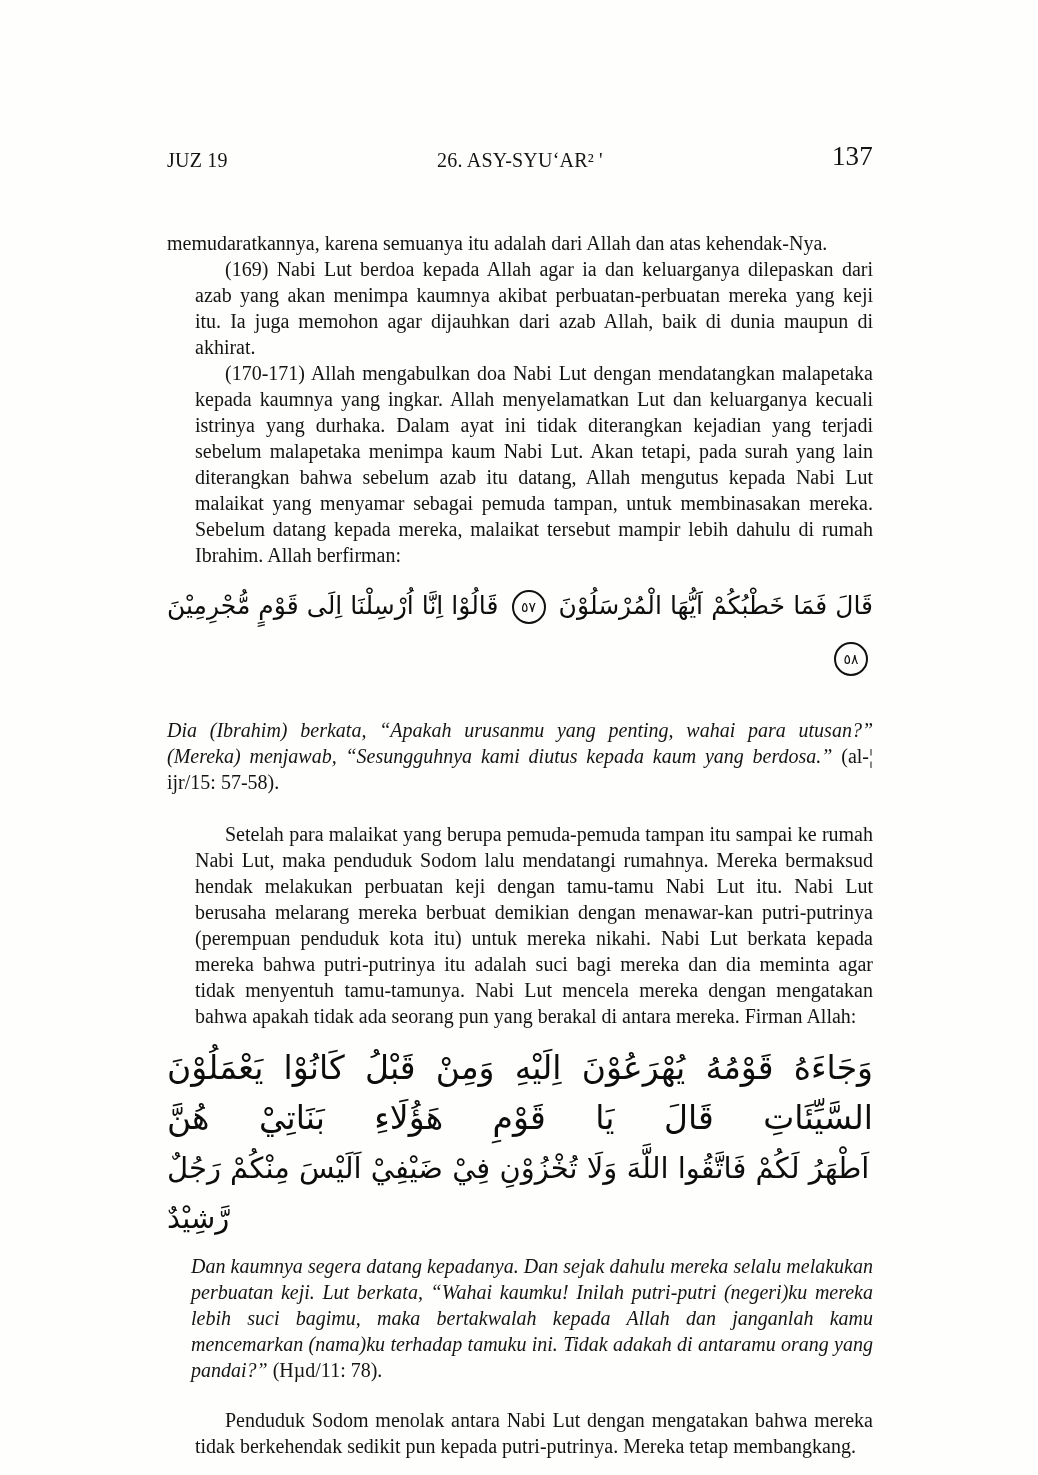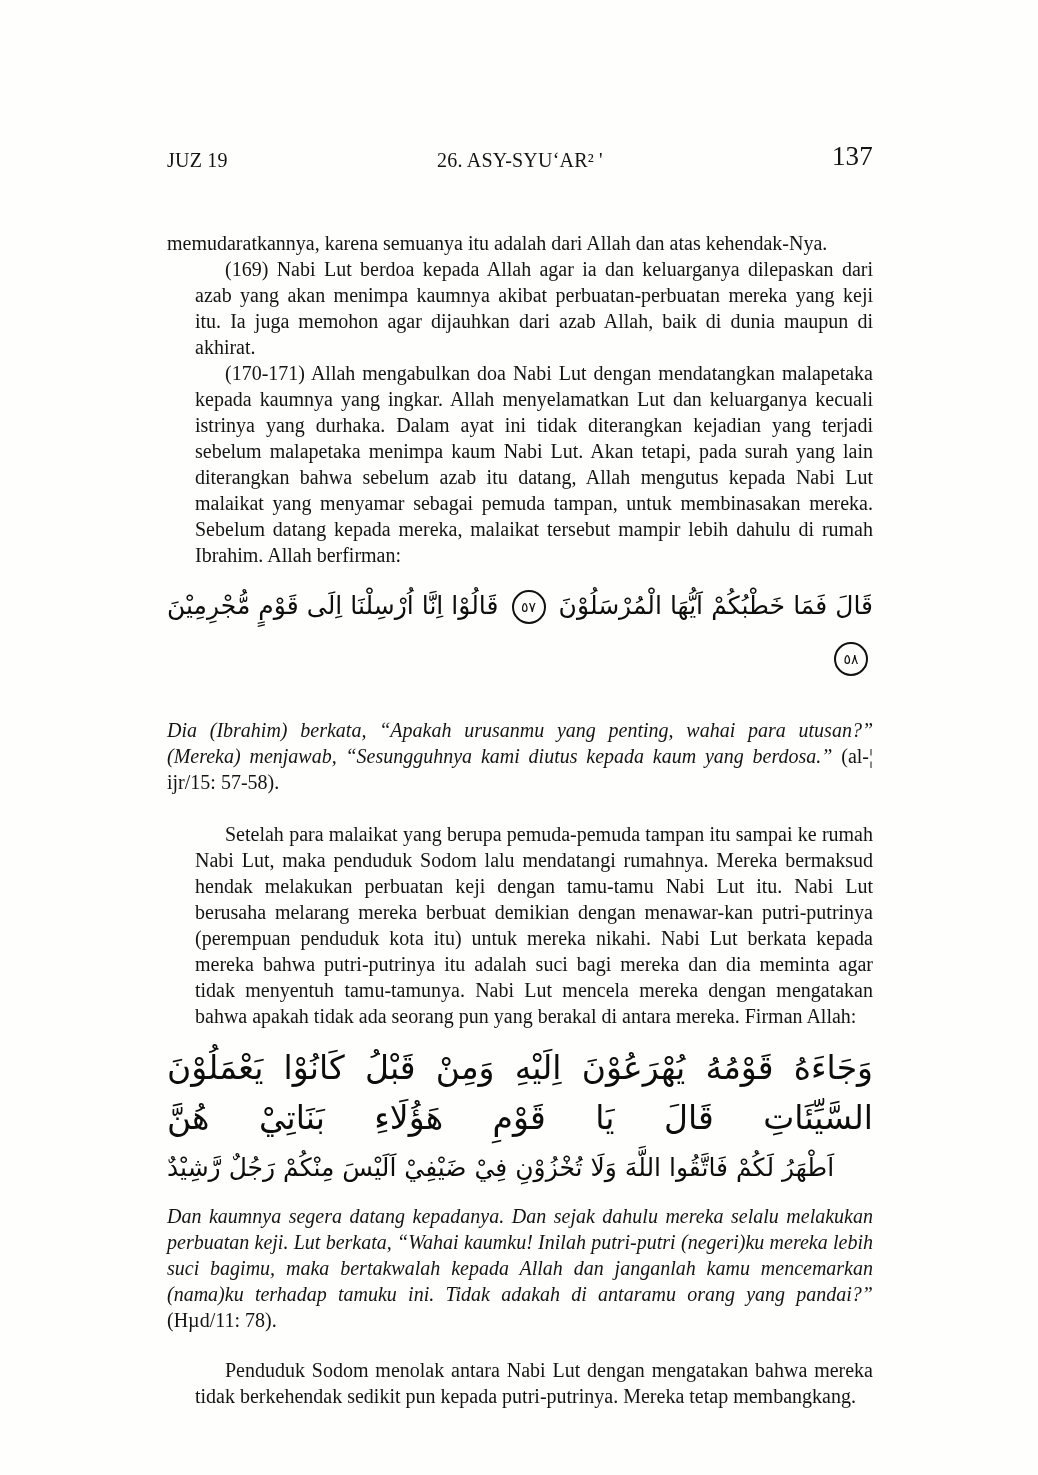--- a/index.html
+++ b/index.html
@@ -70,29 +70,29 @@
     box-sizing: border-box;
   }
   .arabic-block-2 { margin: 14px 0 10px 0; }
   .arabic-block-2 .l1 {
     font-size: 33px;
     line-height: 50px;
     text-align: justify;
     text-align-last: justify;
   }
   .arabic-block-2 .l2 {
-    font-size: 25px;
+    font-size: 29px;
     line-height: 50px;
     text-align: left;
   }
 
   .translation { font-style: italic; }
   .translation .citation { font-style: normal; }
   .trans-1 { margin-bottom: 26px; margin-top: 33px; }
-  .trans-2 { margin-bottom: 24px; }
+  .trans-2 { margin-bottom: 24px; margin-left: 24px; }
 </style>
 </head>
 <body>
 
 <div class="page">
 
   <div class="running-header">
     <span class="hl">JUZ 19</span>
     <span class="hc">26. ASY-SYU‘AR² '</span>
     <span class="hr">137</span>

